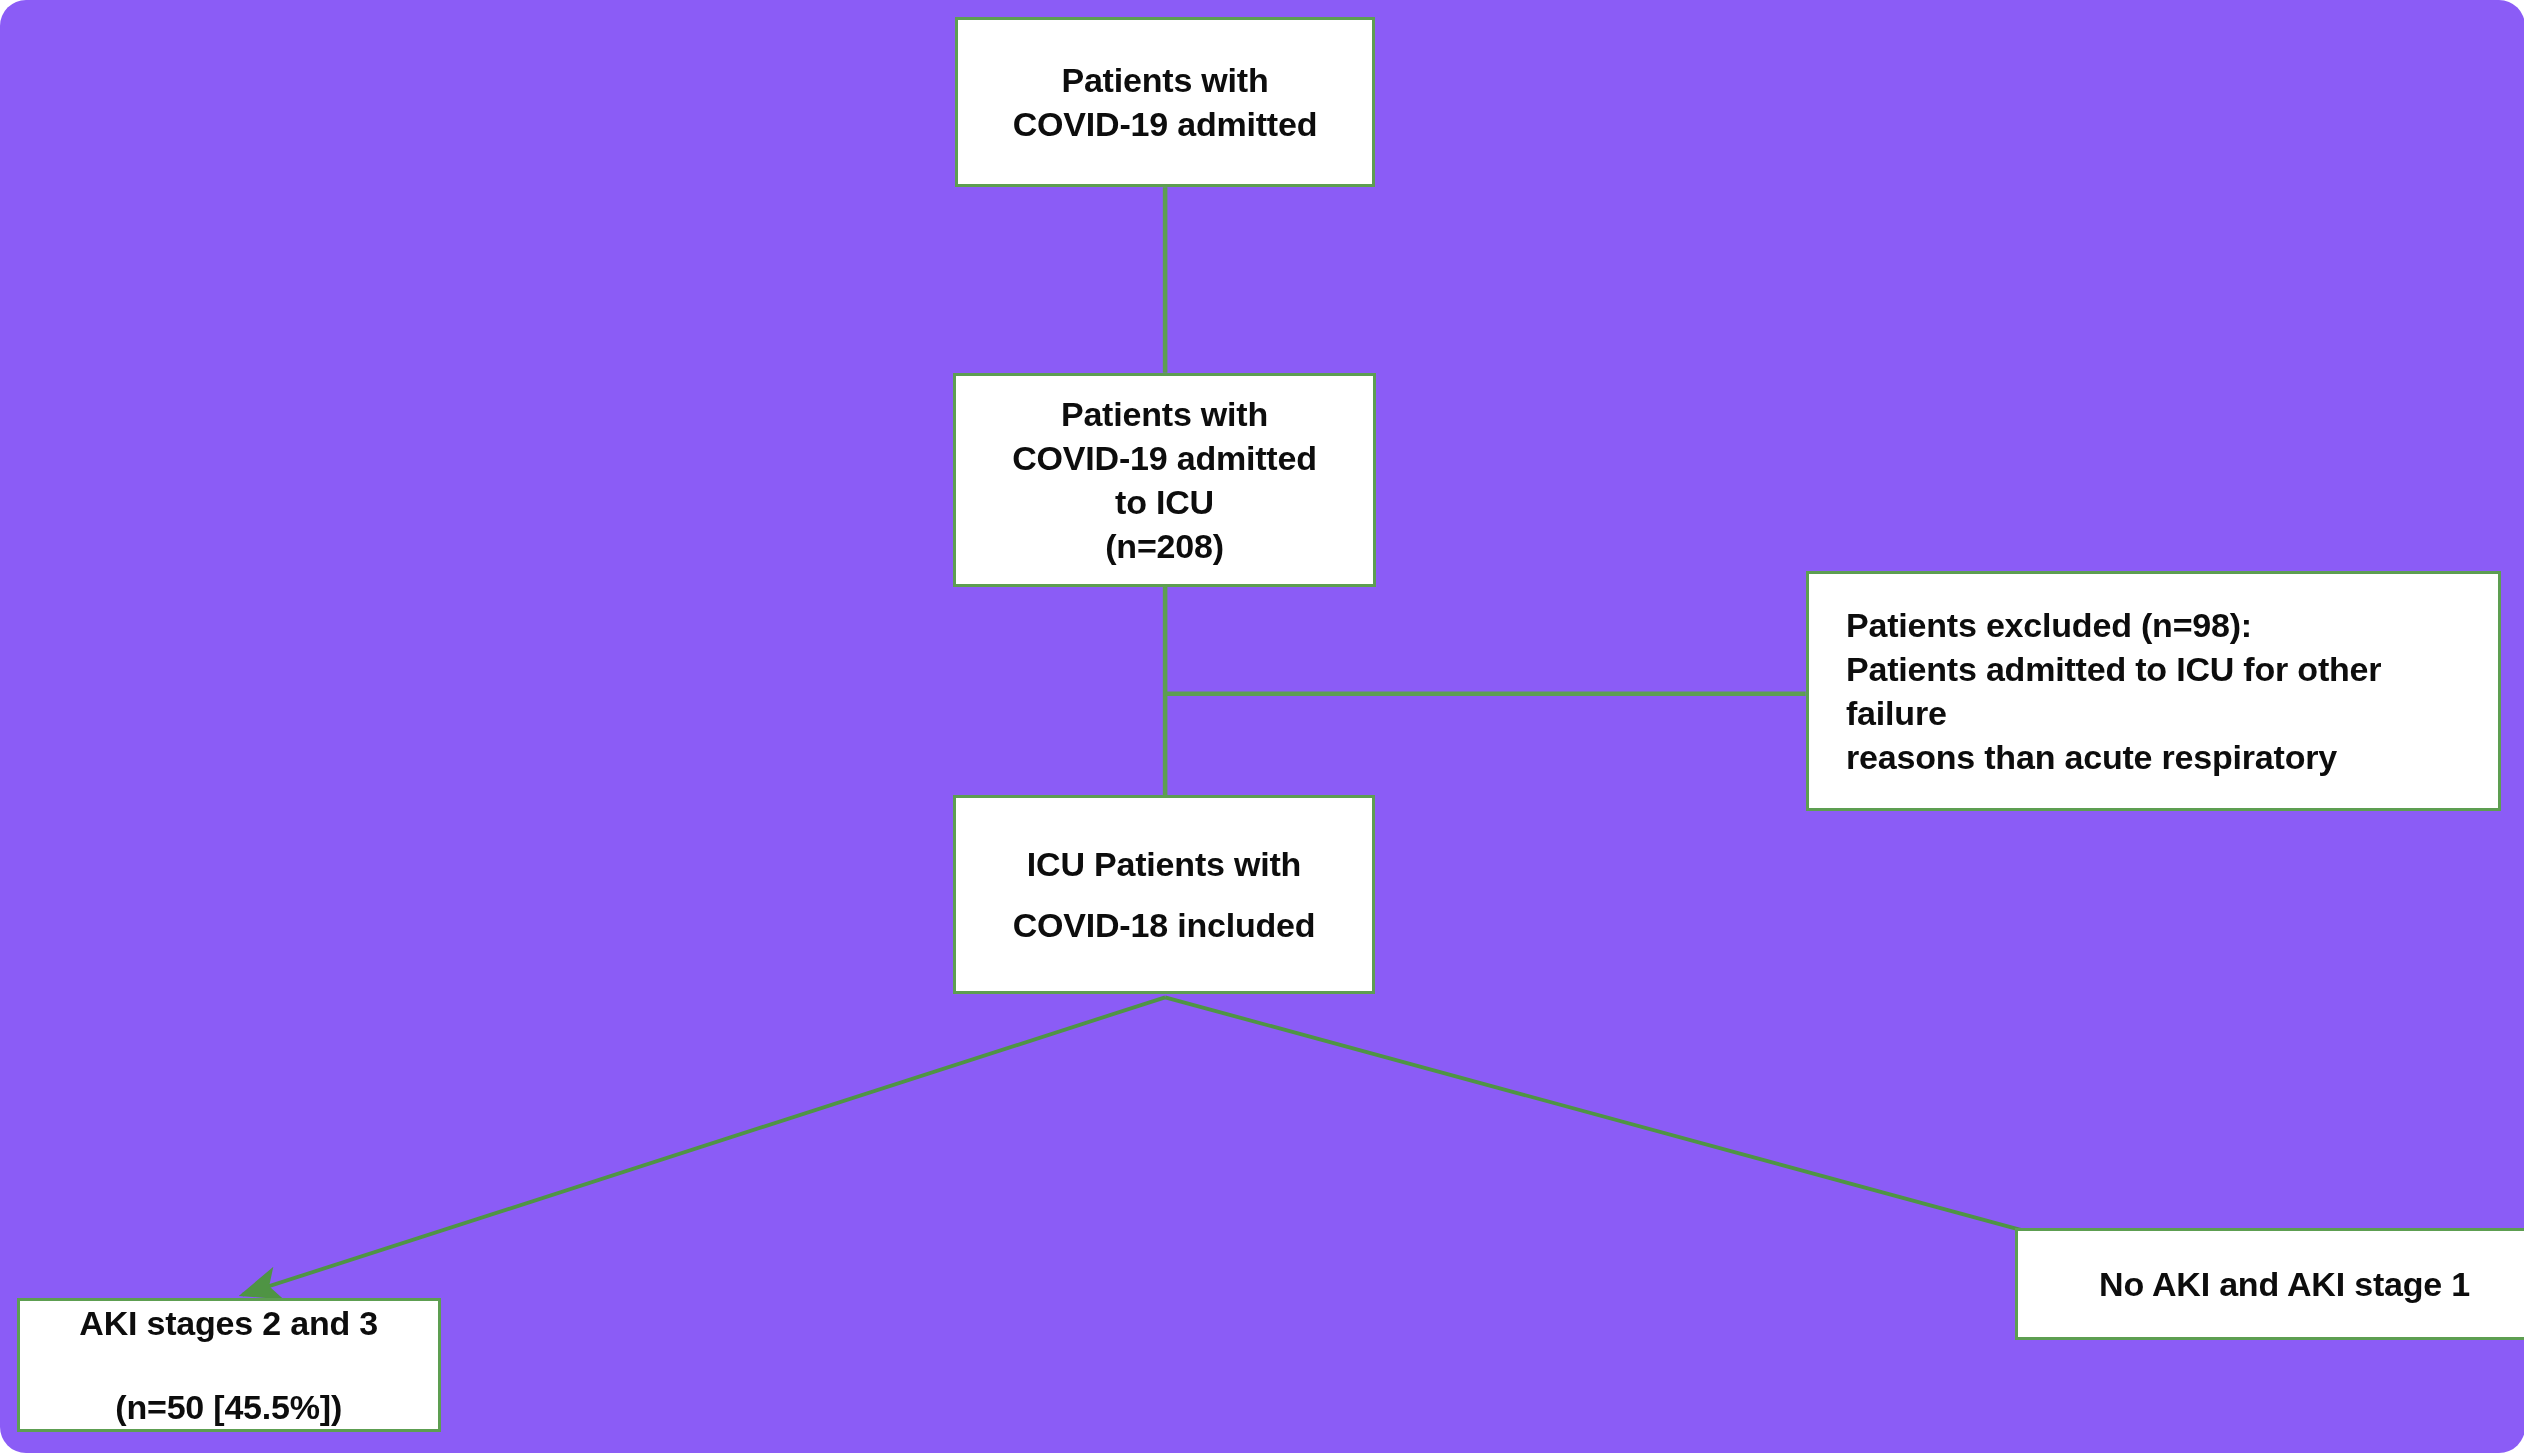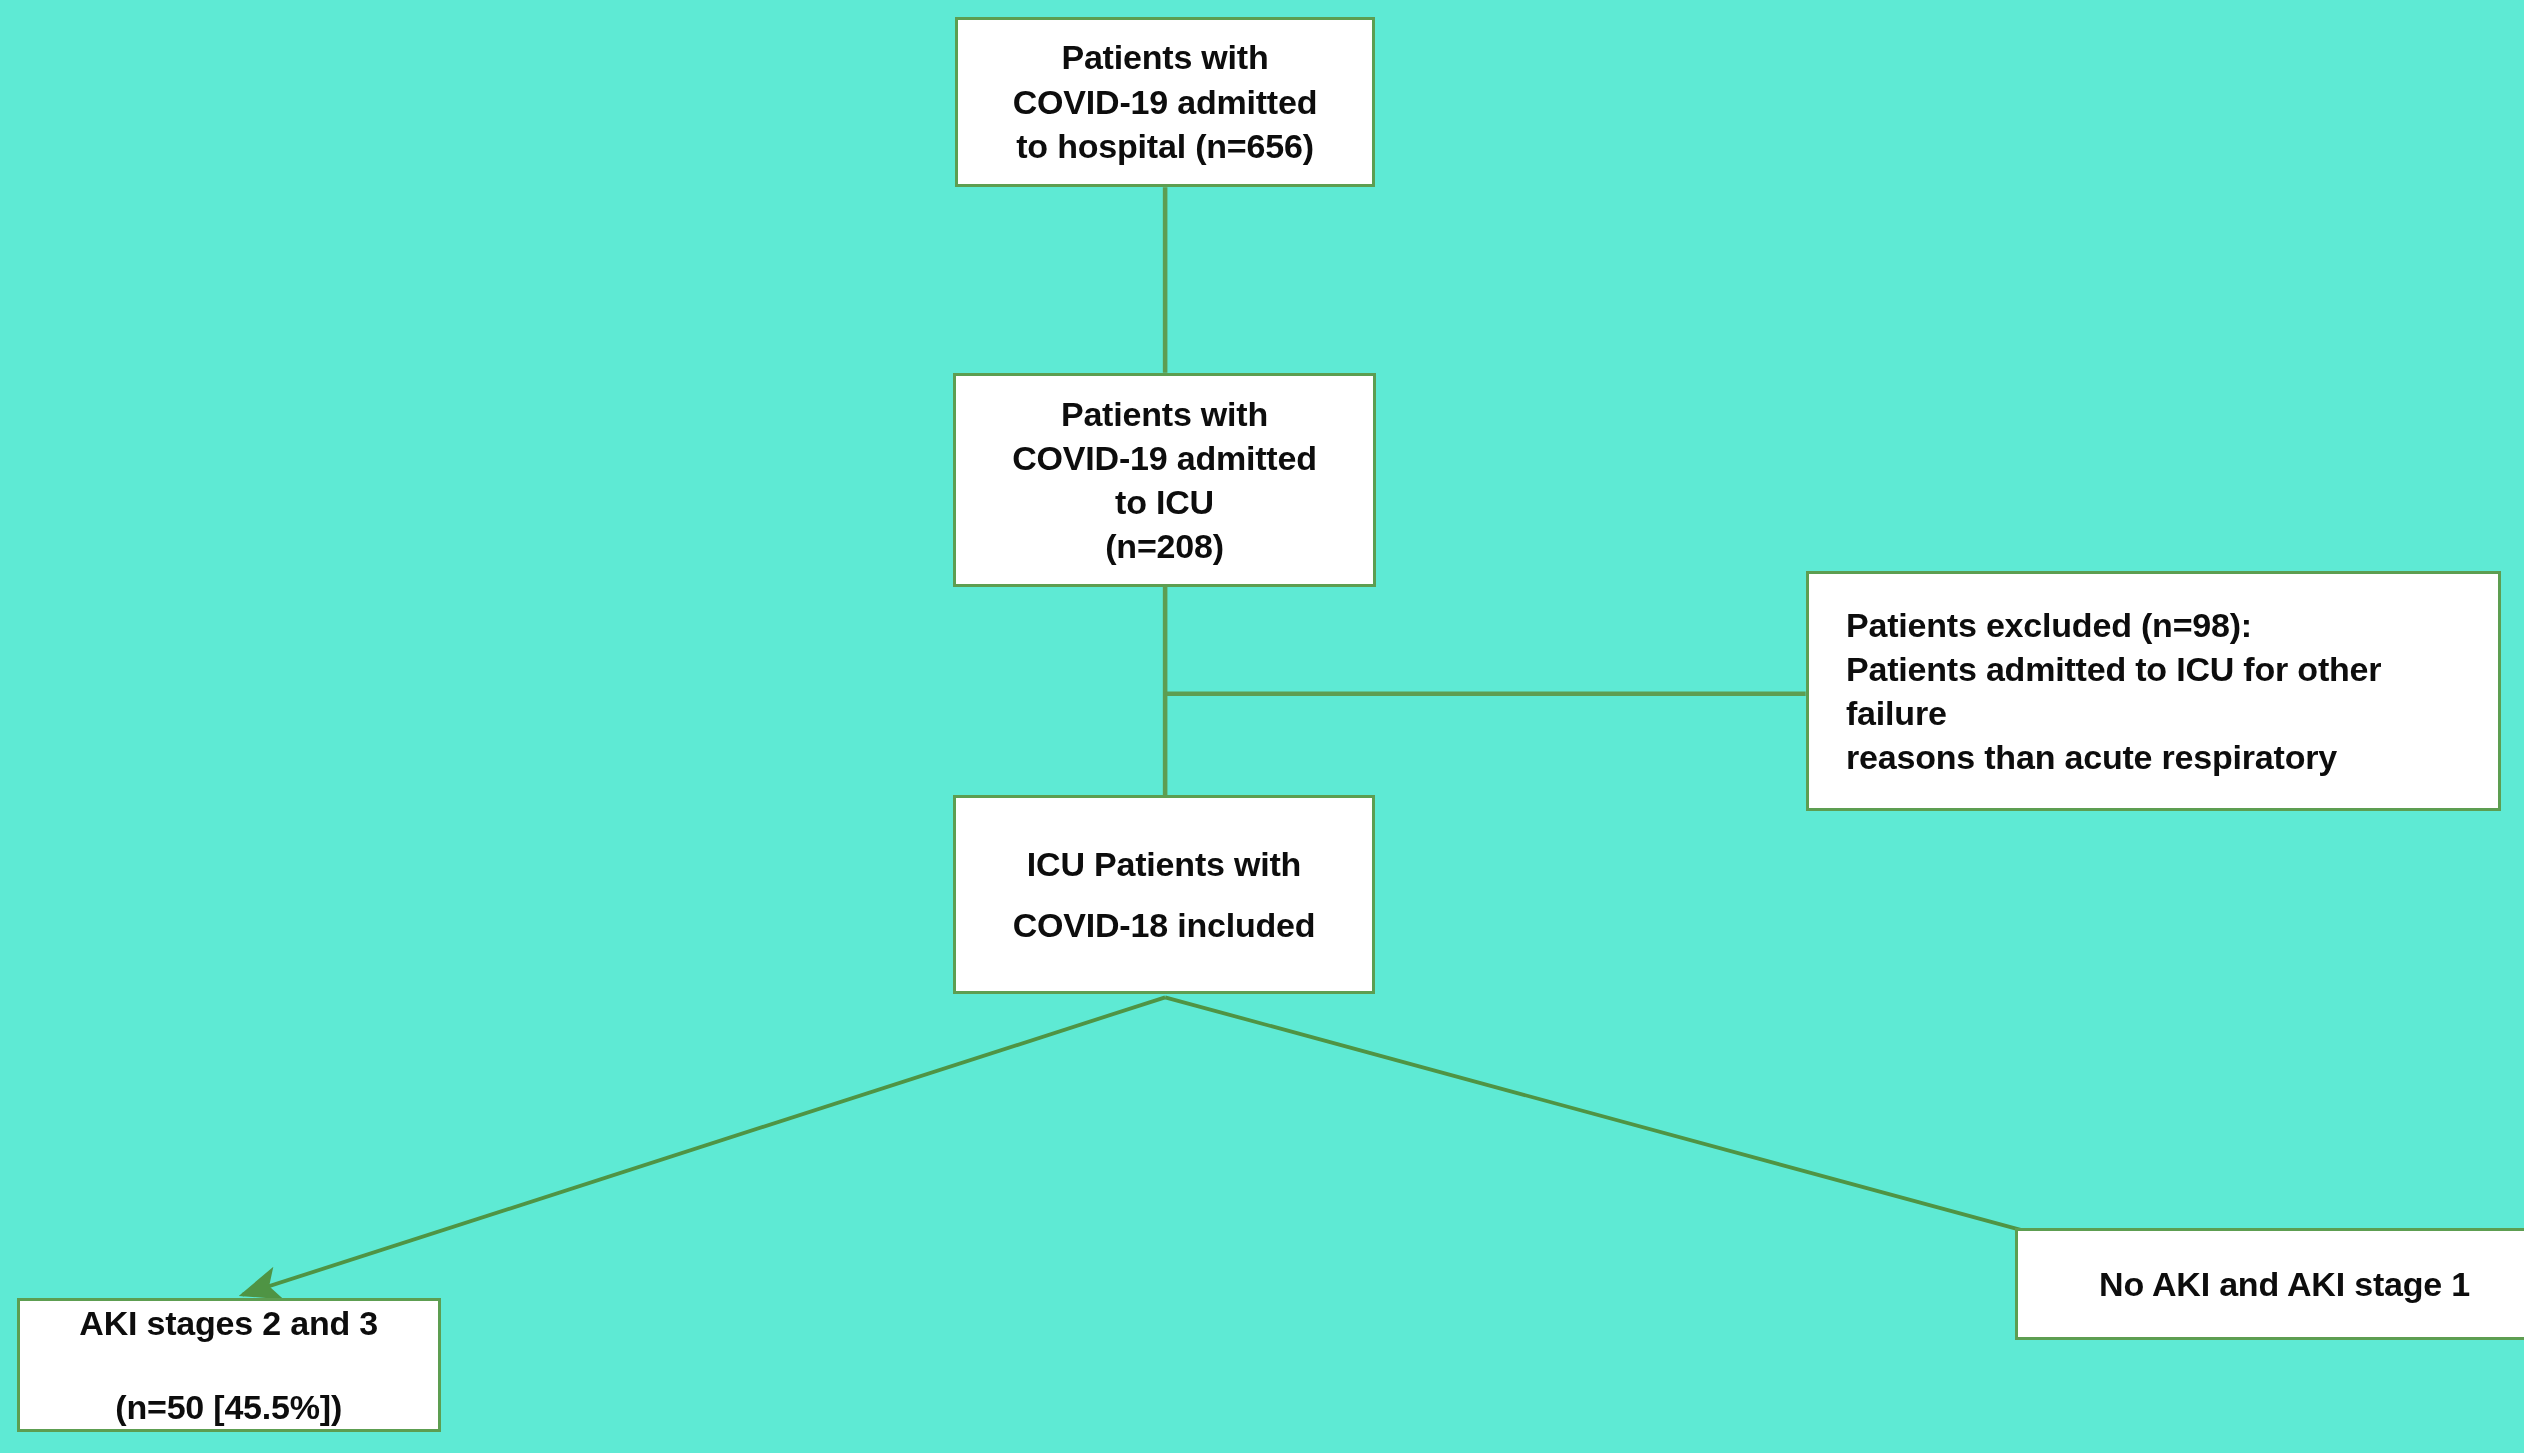--- a/index.html
+++ b/index.html
@@ -8,22 +8,23 @@
     padding: 0;
     background: #ffffff;
   }
   body {
     font-family: "Liberation Sans", sans-serif;
   }
   #canvas {
     position: relative;
     width: 2525px;
     height: 1453px;
-    background: #5eead4;
+    background: #8b5cf6;
     overflow: hidden;
+    border-radius: 26px;
   }
   #connectors {
     position: absolute;
     left: 0;
     top: 0;
     width: 2525px;
     height: 1453px;
     pointer-events: none;
   }
   .node {
@@ -71,21 +72,20 @@
     <line x1="1531" y1="912" x2="2373" y2="912" stroke="#5d9e51" stroke-width="6"></line>
 
     <line x1="1531" y1="1311" x2="318" y2="1702" stroke="#4f9444" stroke-width="5" marker-end="url(#arrowhead)"></line>
 
     <line x1="1531" y1="1311" x2="2800" y2="1656" stroke="#4f9444" stroke-width="5" marker-end="url(#arrowhead)"></line>
   </svg>
 
   <div class="node center" id="node-hospital">
     <span class="line">Patients with</span>
     <span class="line">COVID-19 admitted</span>
-    <span class="line">to hospital (n=656)</span>
   </div>
 
   <div class="node center" id="node-icu">
     <span class="line">Patients with</span>
     <span class="line">COVID-19 admitted</span>
     <span class="line">to ICU</span>
     <span class="line">(n=208)</span>
   </div>
 
   <div class="node left" id="node-excluded">

